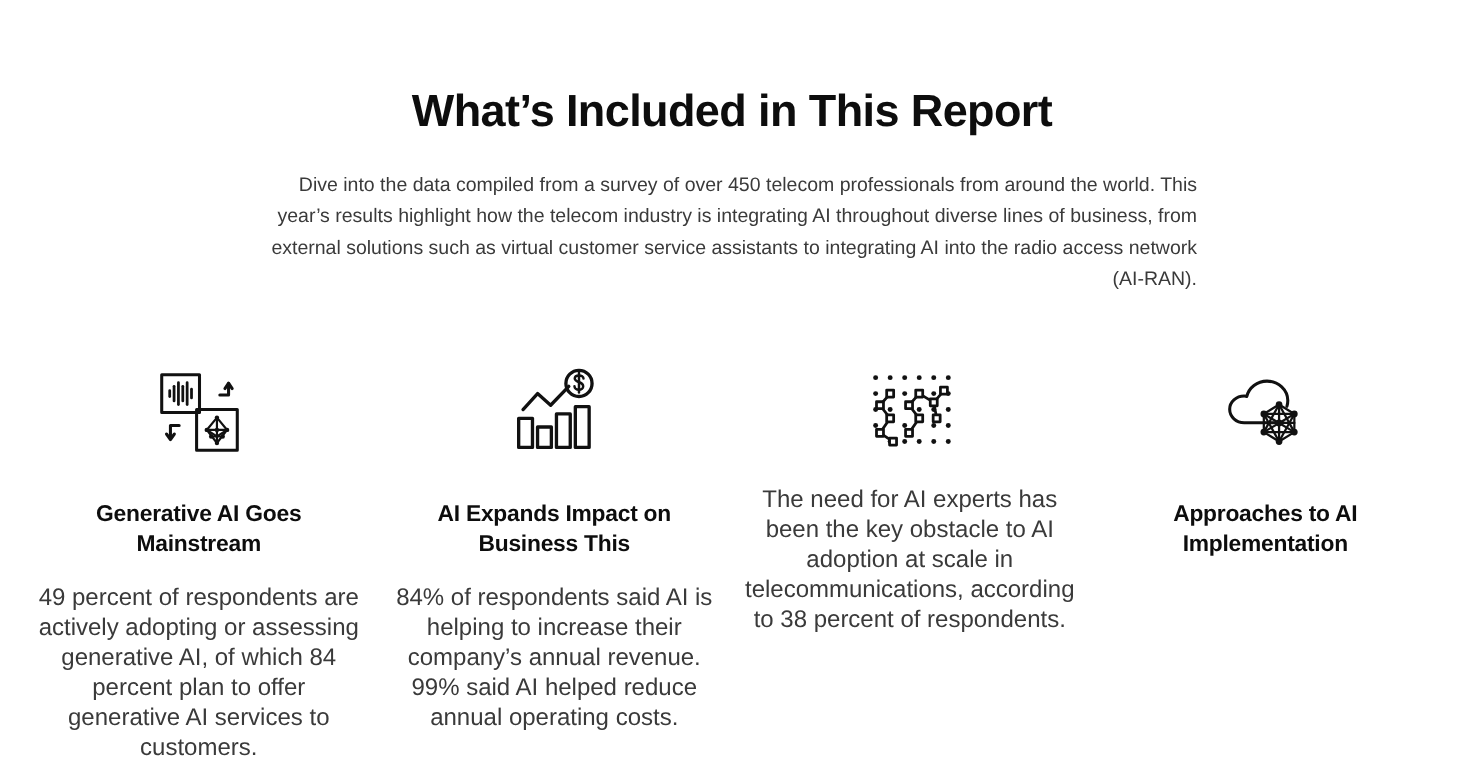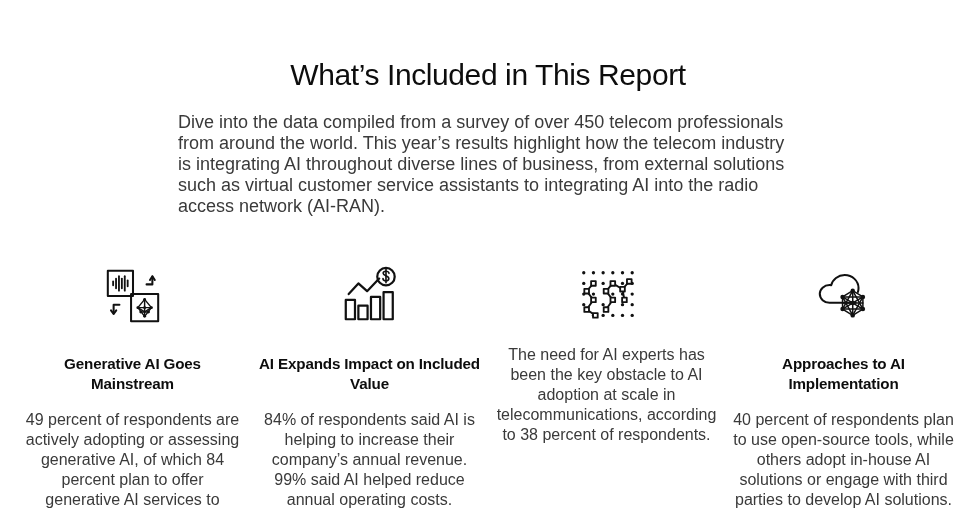--- a/index.html
+++ b/index.html
@@ -25,31 +25,31 @@
 
   
   .hero {
     text-align: center;
     padding-top: 58px;
   }
   .hero-title {
     margin: 0;
     font-size: 30px;
     line-height: 34px;
-    font-weight: 400;
+    font-weight: 700;
     letter-spacing: -0.4px;
     color: #0d0d0d;
   }
   .hero-sub {
     margin: 20px auto 0 auto;
     width: 620px;
-    font-size: 18px;
+    font-size: 13px;
     line-height: 21px;
     color: #3a3a3a;
-    text-align: left;
+    text-align: right;
   }
 
   
   .cols {
     display: flex;
     justify-content: space-between;
     align-items: flex-start;
     padding: 0 14px;
     margin-top: 46px;
   }
@@ -148,21 +148,21 @@
           <rect x="33" y="33" width="9.5" height="23"></rect>
           <rect x="46" y="28" width="9.5" height="28"></rect>
           <path d="M10 30 L20 19 L29 27 L41.5 14" stroke-width="2.3"></path>
           <circle cx="48.5" cy="12" r="9" stroke-width="2.3"></circle>
           <path d="M51.6 8.6 C51.6 7.3 50.2 6.5 48.5 6.5 C46.9 6.5 45.6 7.3 45.6 8.6
                    C45.6 11.4 51.4 10.6 51.4 13.9 C51.4 15.3 50.1 16.3 48.5 16.3
                    C46.8 16.3 45.4 15.3 45.4 13.9" stroke-width="1.7"></path>
           <line x1="48.5" y1="4.6" x2="48.5" y2="18.2" stroke-width="1.7"></line>
         </svg>
       </div>
-      <h2 class="col-title">AI Expands Impact on Included Value</h2>
+      <h2 class="col-title">AI Expands Impact on Business This</h2>
       <p class="col-body">84% of respondents said AI is helping to increase their company’s annual revenue. 99% said AI helped reduce annual operating costs.</p>
     </div>
 
     <div class="col">
       <div class="col-icon">
         <svg viewBox="0 0 64 64" fill="none" stroke="#111111" stroke-width="1.9" stroke-linecap="round" stroke-linejoin="round">
           <g fill="#111111" stroke="none">
             <circle cx="8" cy="8" r="1.7"></circle>
               <circle cx="18" cy="8" r="1.7"></circle>
             <circle cx="28" cy="8" r="1.7"></circle>
@@ -235,17 +235,16 @@
             <circle cx="30.5" cy="33" r="2.3"></circle>
             <circle cx="51.5" cy="33" r="2.3"></circle>
             <circle cx="30.5" cy="45.5" r="2.3"></circle>
             <circle cx="51.5" cy="45.5" r="2.3"></circle>
             <circle cx="41" cy="52" r="2.3"></circle>
             <circle cx="41" cy="39.2" r="2.3"></circle>
           </g>
         </svg>
       </div>
       <h2 class="col-title">Approaches to AI Implementation</h2>
-      <p class="col-body">40 percent of respondents plan to use open-source tools, while others adopt in-house AI solutions or engage with third parties to develop AI solutions.</p>
     </div>
 
   </div>
 </div>
 
 </body></html>

